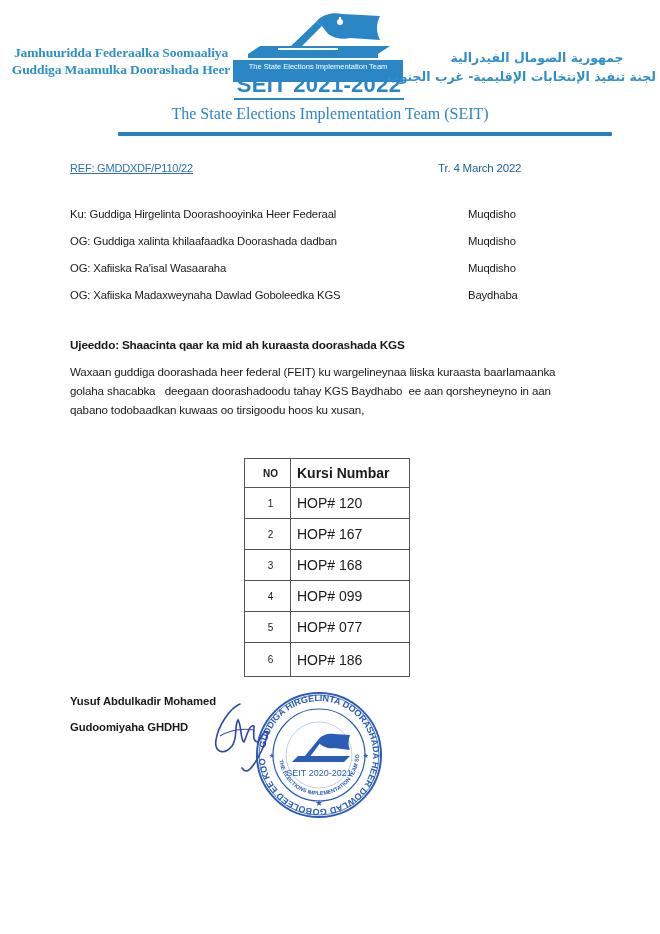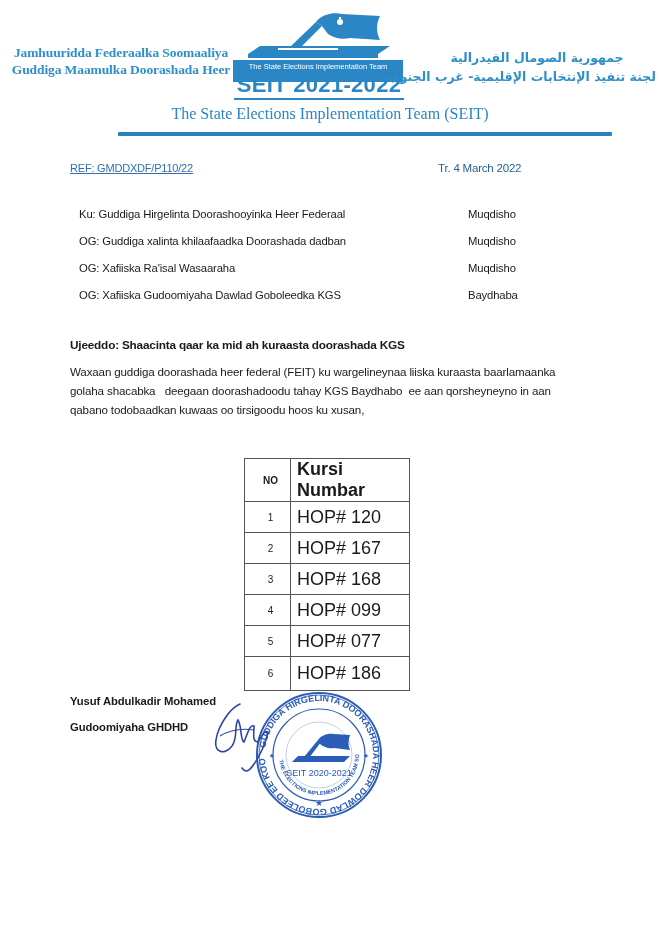--- a/index.html
+++ b/index.html
@@ -17,33 +17,33 @@
   .logo-underline { position: absolute; left: 4px; top: 90px; width: 170px; height: 2px; background: #2b86c5; }
 
   .seit-title { left: 0; top: 104px; width: 660px; text-align: center; font-family: "Liberation Serif", serif; font-weight: normal; color: #2b86c5; font-size: 16px; line-height: 20px; }
   .hdr-rule { left: 118px; top: 132px; width: 494px; height: 4px; background: #2a7fc1; border-radius: 1px; }
 
   
   .ref { left: 70px; top: 162px; font-size: 11px; color: #2f70b0; text-decoration: underline; letter-spacing: -0.2px; }
   .date { left: 438px; top: 162px; font-size: 11.5px; color: #1f5f9c; letter-spacing: -0.2px; }
 
   .addr { left: 70px; width: 470px; font-size: 11.3px; letter-spacing: -0.15px; }
-  .addr .to { position: absolute; left: 9px; top: 0; white-space: nowrap; }
+  .addr .to { position: absolute; left: 0; top: 0; white-space: nowrap; }
   .addr .city { position: absolute; left: 398px; top: 0; white-space: nowrap; }
 
   .subject { left: 70px; top: 338px; font-size: 11.8px; font-weight: bold; letter-spacing: -0.2px; white-space: nowrap; }
   .para { left: 70px; top: 362px; width: 520px; font-size: 11.6px; line-height: 19px; letter-spacing: -0.15px; }
   .para div { white-space: pre; }
 
   
   table.seats { position: absolute; left: 244px; top: 458px; border-collapse: collapse; }
   table.seats td, table.seats th { border: 1px solid #555; height: 30px; padding: 0 0 0 6px; text-align: left; vertical-align: middle; }
   table.seats th { font-weight: bold; font-size: 12.5px; height: 28px; }
   table.seats .c-no { width: 39px; font-size: 10px; text-align: center; }
-  table.seats .c-k { width: 112px; font-size: 18px; border-radius: 9px; }
+  table.seats .c-k { width: 112px; font-size: 14px; border-radius: 9px; }
   table.seats tr:last-child td { height: 33px; }
 
   
   .signer { left: 70px; top: 688px; font-size: 11.3px; font-weight: bold; line-height: 26px; letter-spacing: -0.1px; }
   .stamp { left: 254px; top: 690px; width: 130px; height: 130px; }
   .signature { left: 210px; top: 696px; width: 70px; height: 80px; }
 </style>
 </head>
 <body>
 
@@ -87,21 +87,21 @@
 </div>
 <div class="abs addr" style="top:235px">
   <span class="to">OG: Guddiga xalinta khilaafaadka Doorashada dadban</span>
   <span class="city">Muqdisho</span>
 </div>
 <div class="abs addr" style="top:262px">
   <span class="to">OG: Xafiiska Ra'isal Wasaaraha</span>
   <span class="city">Muqdisho</span>
 </div>
 <div class="abs addr" style="top:289px">
-  <span class="to">OG: Xafiiska Gudoomiyaha Dawlad Goboleedka KGS</span>
+  <span class="to">OG: Xafiiska Madaxweynaha Dawlad Goboleedka KGS</span>
   <span class="city">Baydhaba</span>
 </div>
 
 <div class="abs subject">Ujeeddo: Shaacinta qaar ka mid ah kuraasta doorashada KGS</div>
 <div class="abs para">
   <div>Waxaan guddiga doorashada heer federal (FEIT) ku wargelineynaa liiska kuraasta baarlamaanka</div>
   <div>golaha shacabka   deegaan doorashadoodu tahay KGS Baydhabo  ee aan qorsheyneyno in aan</div>
   <div>qabano todobaadkan kuwaas oo tirsigoodu hoos ku xusan,</div>
 </div>
 

